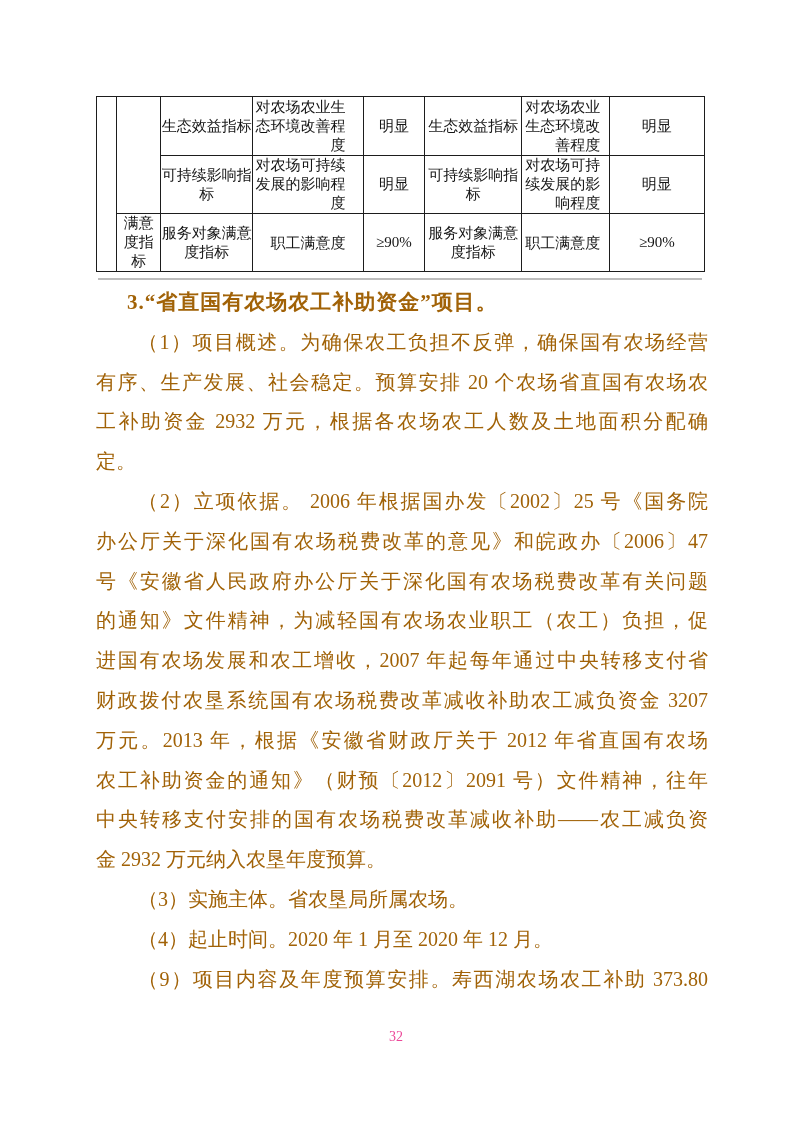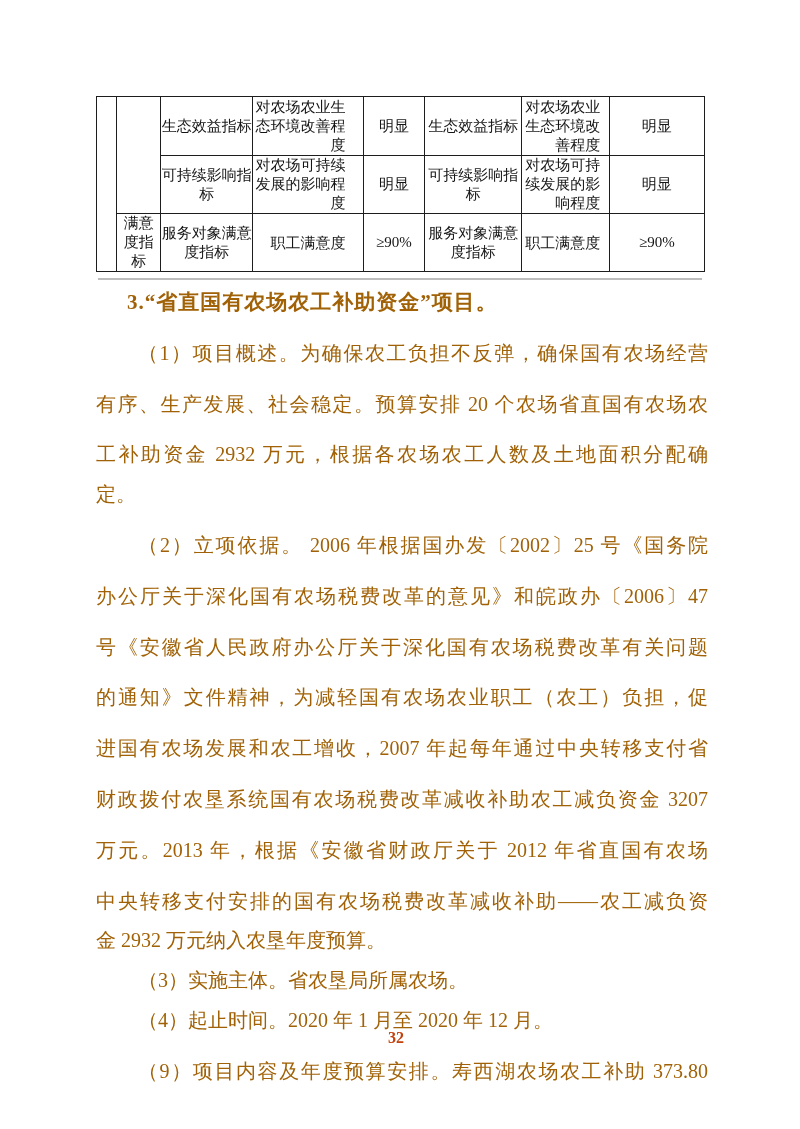--- a/index.html
+++ b/index.html
@@ -42,26 +42,26 @@
   }
 
   
   .textblock {
     position:absolute; left:96px; top:283px; width:612px;
     font-size:20px; color:#a16207;
   }
   .line { height:39.8px; line-height:39.8px; }
   .heading { font-weight:bold; font-size:21px; padding-left:31px; letter-spacing:1px; }
   .ind { padding-left:42px; }
-  .jl { text-align:justify; text-align-last:justify;margin-top:11px; }
+  .jl { text-align:justify; text-align-last:justify; }
   .ll { text-align:left; }
 
   .pageno {
     position:absolute; left:96px; top:1029px; width:600px;
-    text-align:center; font-size:16px; font-weight:bold; color:#c2410c;
+    text-align:center; font-size:14px; font-weight:normal; color:#ec4899;
   }
 </style>
 </head>
 <body>
 
 <div class="page">
 
   <table class="perf-table">
     <colgroup>
       <col style="width:20px">
@@ -111,20 +111,21 @@
     <div class="line jl">有序、生产发展、社会稳定。预算安排 20 个农场省直国有农场农</div>
     <div class="line jl">工补助资金 2932 万元，根据各农场农工人数及土地面积分配确</div>
     <div class="line ll">定。</div>
     <div class="line jl ind">（2）立项依据。 2006 年根据国办发〔2002〕25 号《国务院</div>
     <div class="line jl">办公厅关于深化国有农场税费改革的意见》和皖政办〔2006〕47</div>
     <div class="line jl">号《安徽省人民政府办公厅关于深化国有农场税费改革有关问题</div>
     <div class="line jl">的通知》文件精神，为减轻国有农场农业职工（农工）负担，促</div>
     <div class="line jl">进国有农场发展和农工增收，2007 年起每年通过中央转移支付省</div>
     <div class="line jl">财政拨付农垦系统国有农场税费改革减收补助农工减负资金 3207</div>
     <div class="line jl">万元。2013 年，根据《安徽省财政厅关于 2012 年省直国有农场</div>
+    <div class="line jl">农工补助资金的通知》（财预〔2012〕2091 号）文件精神，往年</div>
     <div class="line jl">中央转移支付安排的国有农场税费改革减收补助——农工减负资</div>
     <div class="line ll">金 2932 万元纳入农垦年度预算。</div>
     <div class="line ll ind">（3）实施主体。省农垦局所属农场。</div>
     <div class="line ll ind">（4）起止时间。2020 年 1 月至 2020 年 12 月。</div>
     <div class="line jl ind">（9）项目内容及年度预算安排。寿西湖农场农工补助 373.80</div>
   </div>
 
   <div class="pageno">32</div>
 
 </div>

